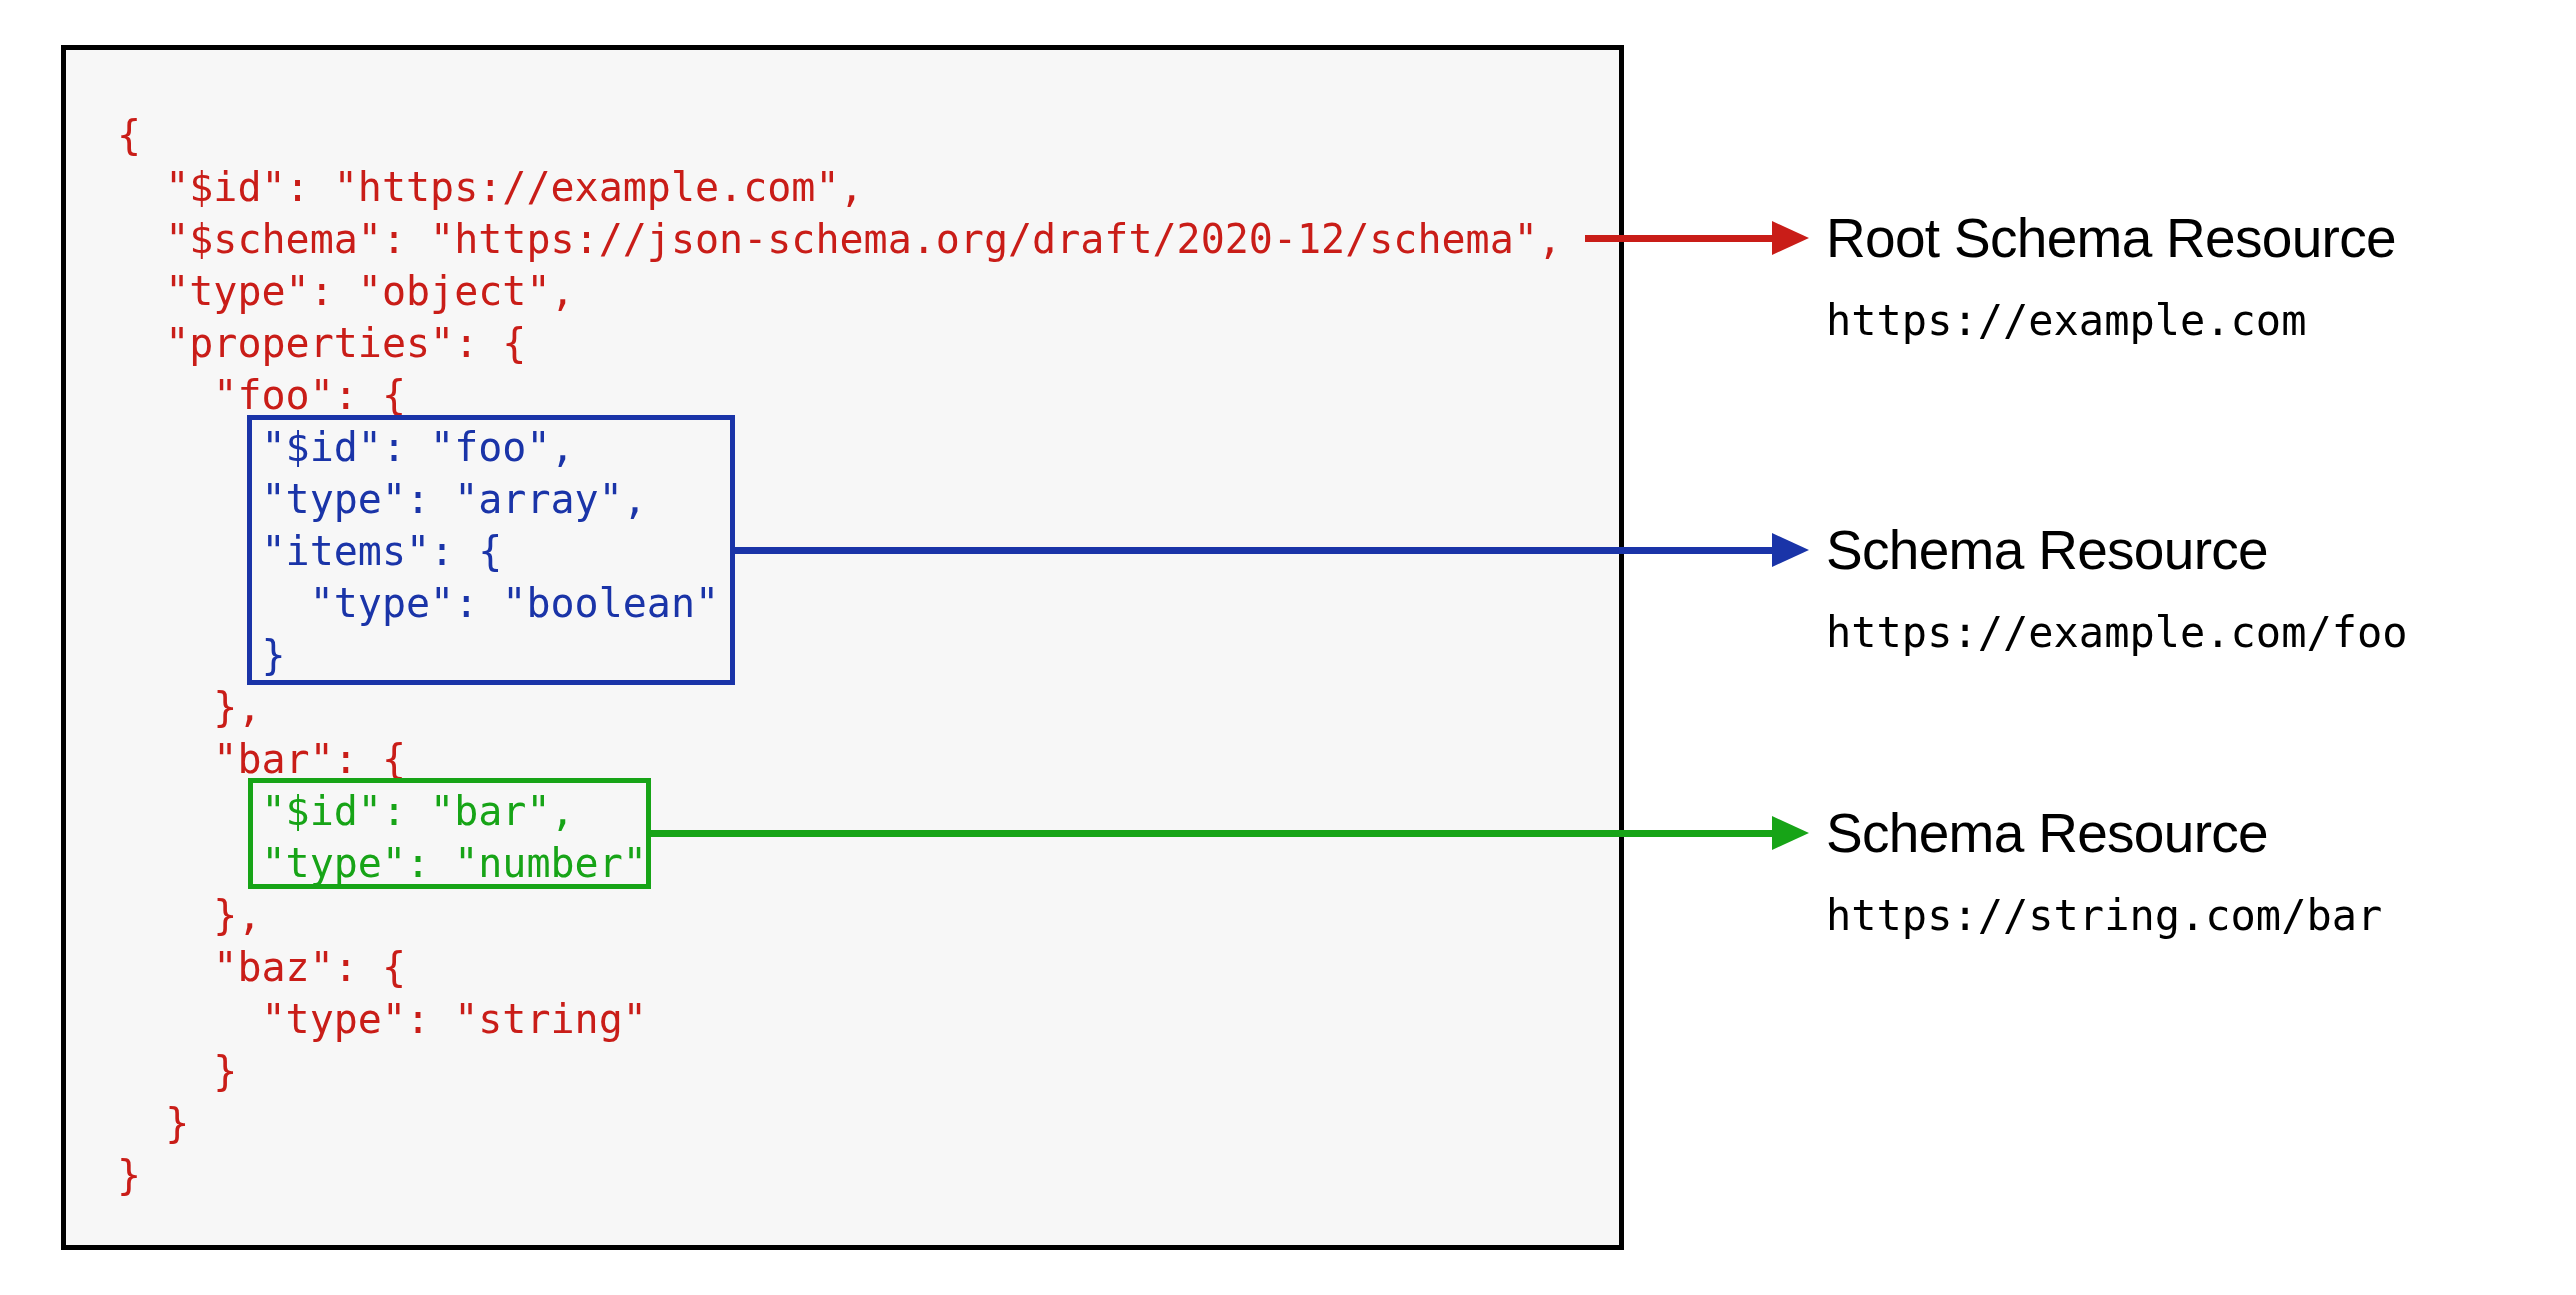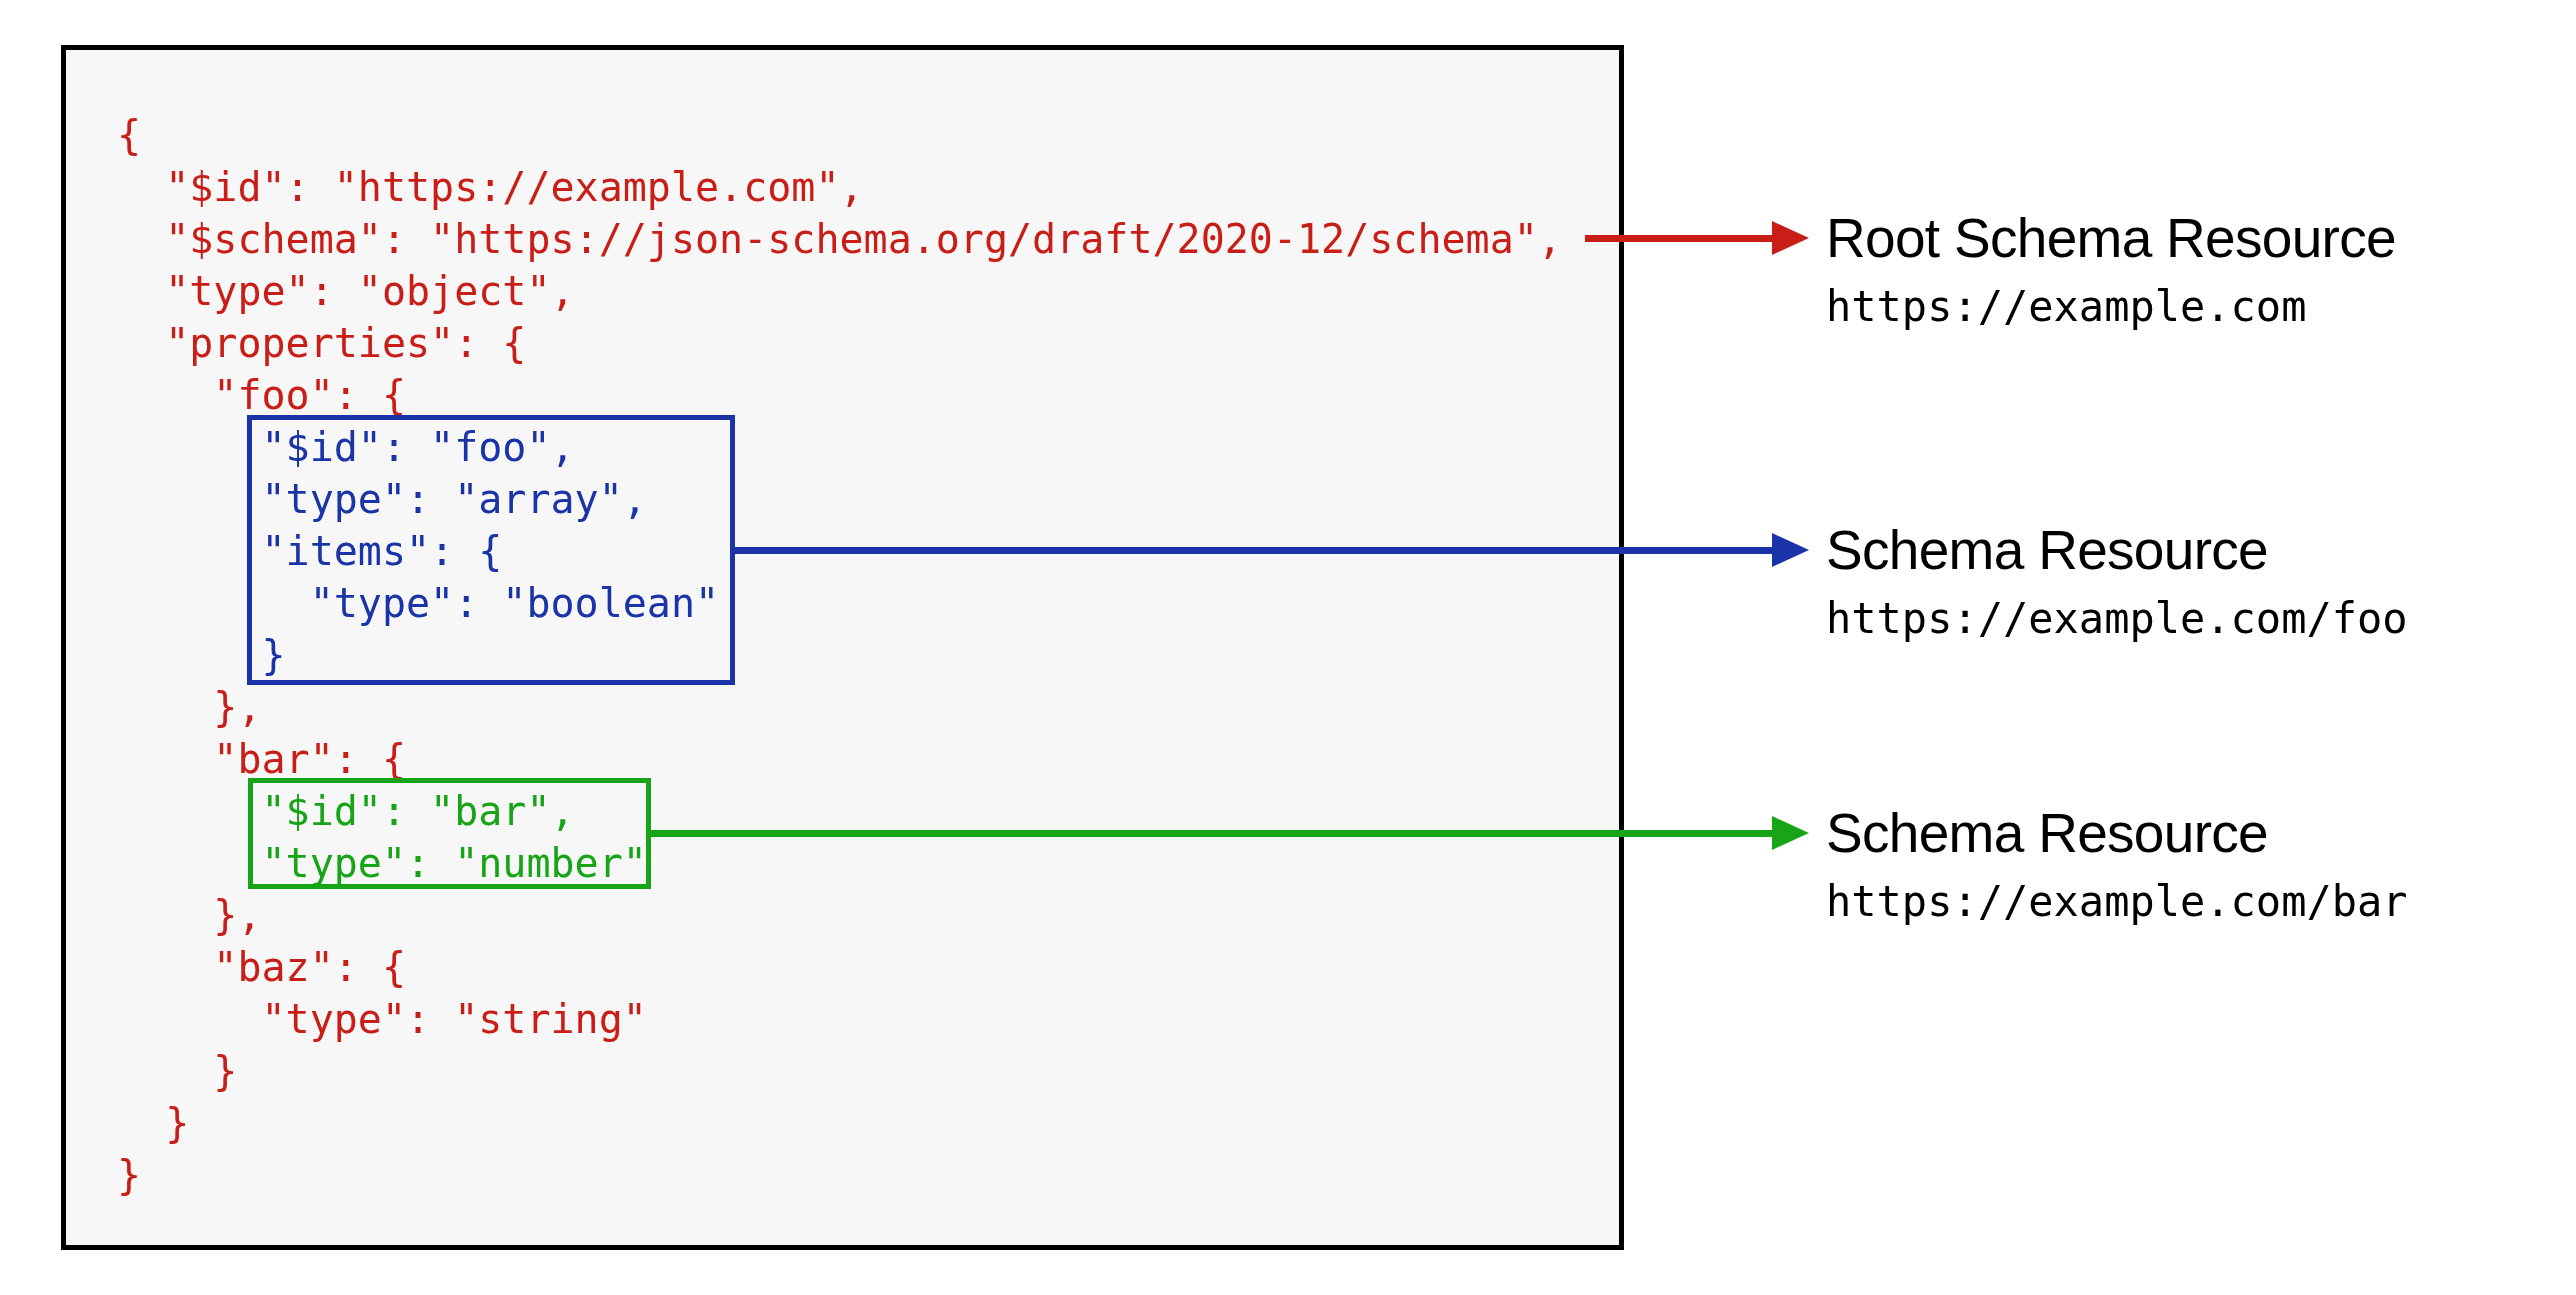--- a/index.html
+++ b/index.html
@@ -102,21 +102,21 @@
     font-size: 55px;
     line-height: 69px;
     letter-spacing: -0.7px;
     color: var(--labelText, #000000);
     white-space: nowrap;
   }
   .ann-url {
     font-family: "DejaVu Sans Mono", monospace;
     font-size: 42px;
     line-height: 46px;
-    margin-top: 11px;
+    margin-top: 25px;
     color: var(--labelText, #000000);
     white-space: nowrap;
   }
   .a1 { top: 204px;  }
   .a2 { top: 516px;  }
   .a3 { top: 799px; }
 </style>
 </head>
 <body>
 
@@ -144,17 +144,17 @@
     <div class="ann-url">https://example.com</div>
   </div>
 
   <div class="annotation a2">
     <div class="ann-title">Schema Resource</div>
     <div class="ann-url">https://example.com/foo</div>
   </div>
 
   <div class="annotation a3">
     <div class="ann-title">Schema Resource</div>
-    <div class="ann-url">https://example.com/bar</div>
+    <div class="ann-url">https://string.com/bar</div>
   </div>
 
 </div>
 
 
 </body></html>

